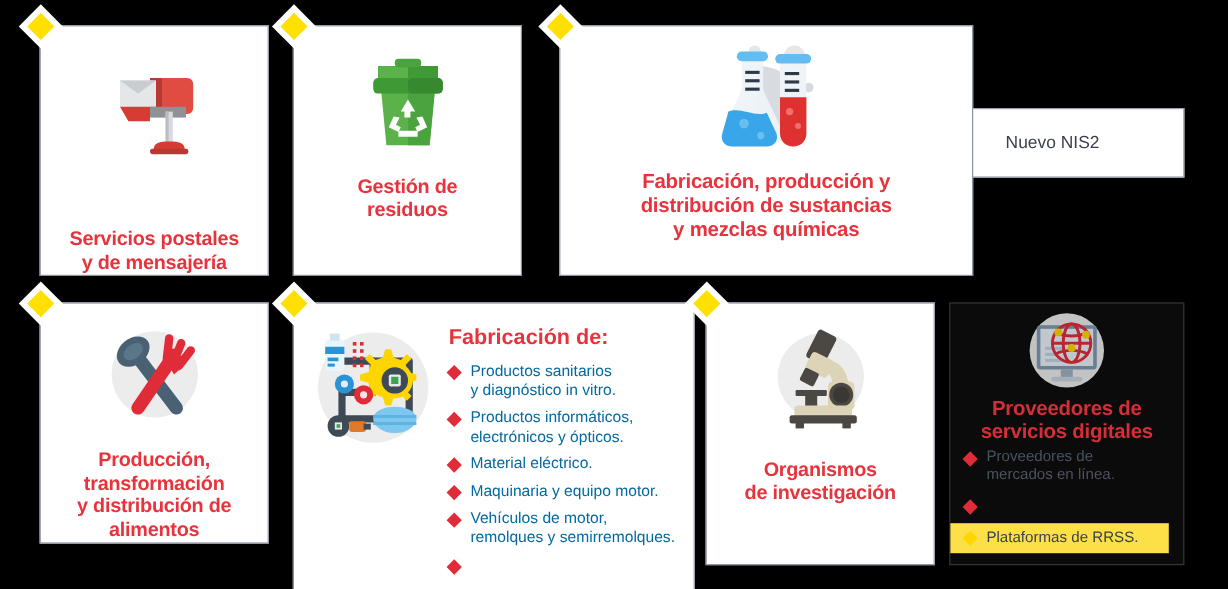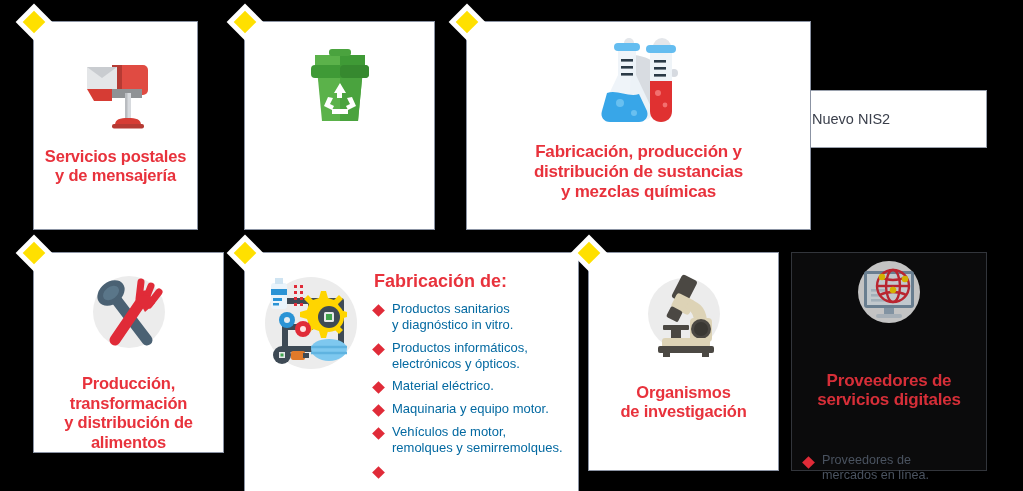--- a/index.html
+++ b/index.html
@@ -46,54 +46,54 @@
     text-align:center;
     line-height:1.18;
     letter-spacing:-0.2px;
   }
   .card.dark .card-title { color:#e8323c; opacity:.92; }
 
   
   #legend {
     position:absolute; left:791px; top:90px; width:196px; height:58px;
     background:#fff; border:1px solid #9aa1ad;
-    display:flex; align-items:center; gap:5px; padding-left:0;
+    display:flex; align-items:center; gap:31px; padding-left:0;
   }
   .lg-dia { width:15px; height:15px; background:#ffe000; transform:rotate(45deg); flex:0 0 auto; }
   #legend .lg-text { font-size:14.5px; color:#3a3f4b; }
 
   
   .blist { list-style:none; }
   .blist li {
     display:flex; align-items:flex-start; gap:9px;
     margin-bottom:7px;
   }
   .bdia {
     width:9px; height:9px; background:#e02b38;
     transform:rotate(45deg); flex:0 0 auto; margin-top:5px;
   }
   .btext { font-size:13px; line-height:1.22; color:#0369a1; }
 
   
-  #card-postal   { left:33px;  top:21px;  width:165px; height:209px; }
+  #card-postal   { left:33px;  top:21px;  width:191px; height:209px;justify-content:space-between; }
   #card-waste    { left:244px; top:21px;  width:191px; height:209px; }
   #card-chem     { left:466px; top:21px;  width:345px; height:209px; }
   #card-food     { left:33px;  top:252px; width:191px; height:201px; }
   #card-manuf    { left:244px; top:252px; width:335px; height:276px; }
   #card-research { left:588px; top:252px; width:191px; height:219px; }
   #card-digital  { left:791px; top:252px; width:196px; height:219px; }
 
   
   #card-manuf { flex-direction:row; align-items:flex-start; padding:10px 10px 0 8px; }
   #manuf-icon { flex:0 0 auto; width:115px; padding-top:4px; }
   #manuf-body { flex:1 1 auto; padding-left:6px; padding-top:8px; }
   #manuf-title { color:#e8323c; font-weight:bold; font-size:18px; margin-bottom:9px; }
 
   
-  #card-digital { padding-top:6px;gap:40px; }
+  #card-digital { padding-top:6px; }
   #dig-list { width:100%; padding:0 0 0 12px; margin-top:4px; }
   #dig-list li { margin-bottom:9px; }
   #dig-list .btext { color:#4a5360; font-size:12.6px; }
   .dark-veil .btext { color:#3e4654; }
   #dig-row-last {
     background:#fde047;
     width:100%;
     margin-left:-12px;
     padding:5px 0 5px 12px;
     margin-bottom:0;
@@ -153,20 +153,24 @@
         <rect x="12" y="24" width="58" height="13" rx="4" fill="#3f9a36"></rect>
         <rect x="41" y="24" width="29" height="13" rx="4" fill="#36892f"></rect>
         <rect x="30" y="8" width="22" height="7" rx="3" fill="#4aa33e"></rect>
         <g fill="#ffffff">
           <path d="M41 42l6 10h-4v5h-5v-5h-3z"></path>
           <path d="M29 56l-4 9 8 4 2-4-4-2 3-6z"></path>
           <path d="M53 56l4 9-8 4-2-4 4-2-3-6z"></path>
           <path d="M33 68h16v5H33z"></path>
         </g>
       </svg>
+    </div>
+    <div class="card-title">
+      <span>Gestión de</span><br>
+      <span>residuos</span>
     </div>
   </div>
 
   <div class="card" id="card-chem">
     <div class="diamond-marker"></div>
     <div class="icon-wrap" style="height:120px;width:100%;">
       <svg width="130" height="110" viewBox="0 0 130 110">
         <circle cx="88" cy="20" r="9" fill="#e3e6ea"></circle>
         <circle cx="55" cy="16" r="5" fill="#e3e6ea"></circle>
         <circle cx="100" cy="46" r="4" fill="#d6dae0"></circle>

